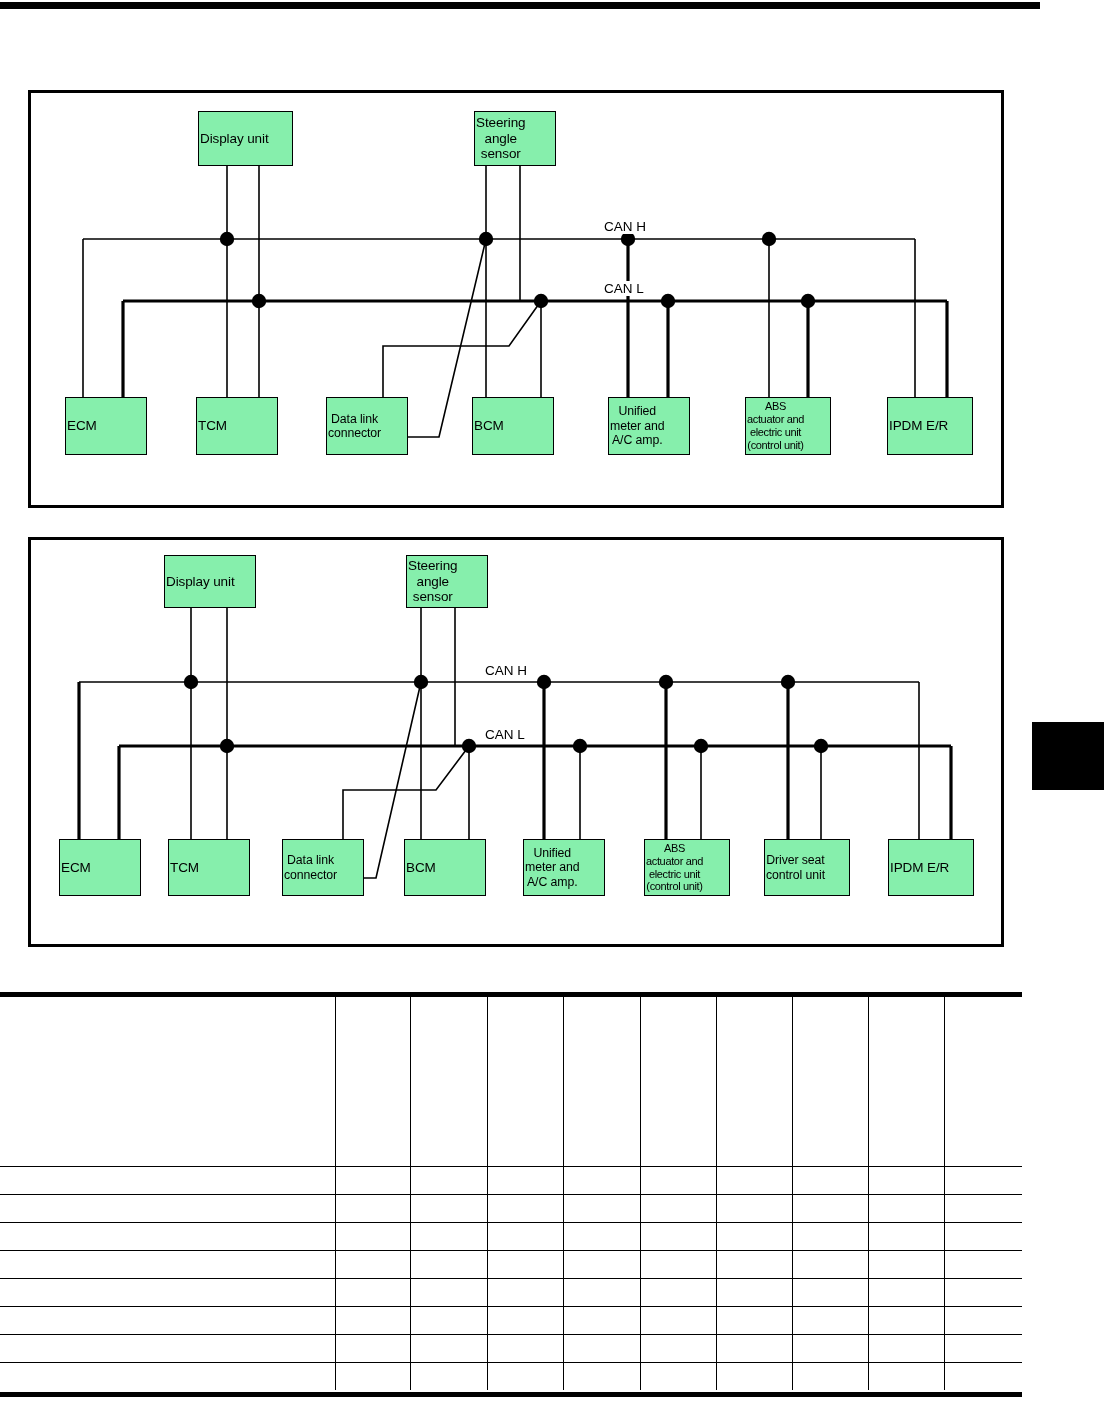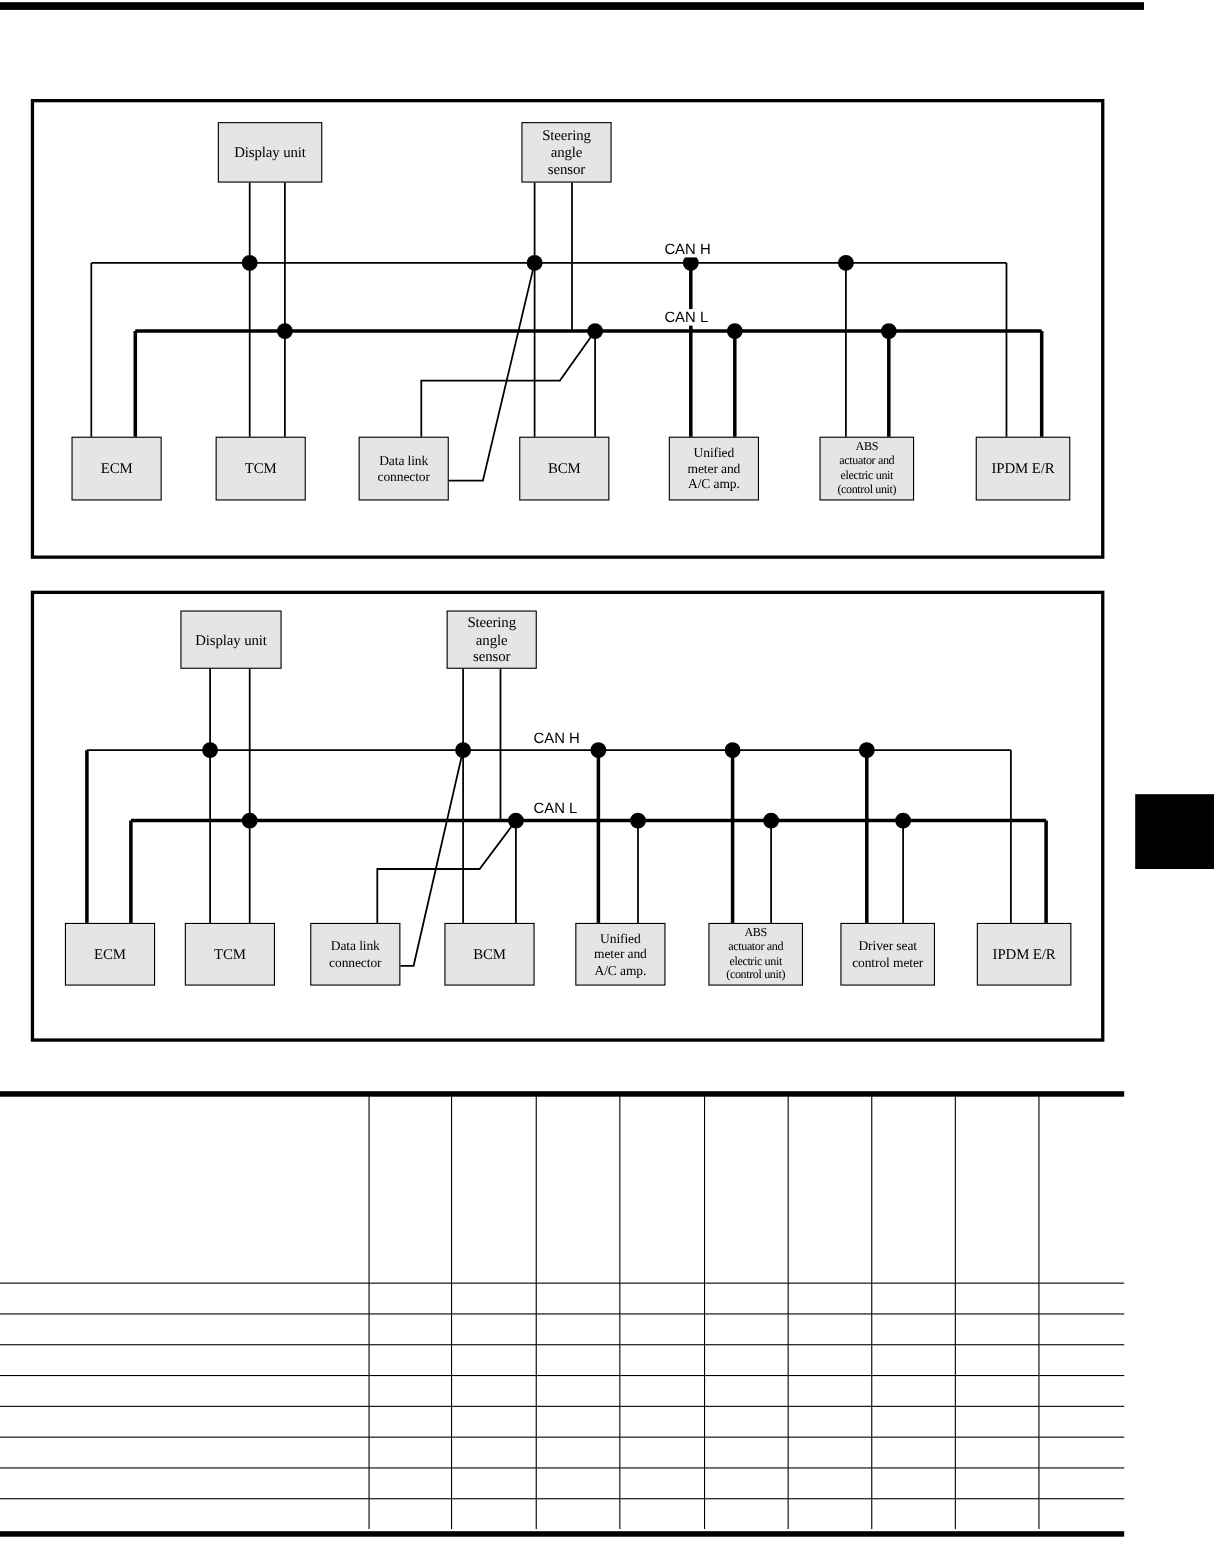--- a/index.html
+++ b/index.html
@@ -51,31 +51,30 @@
     position: absolute;
     left: 0; top: 0;
     width: 100%;
     height: 100%;
   }
 
   
   .node {
     position: absolute;
     border: 1.4px solid #000000;
-    background: #e5e5e5;
+    background: #86efac;
     display: flex;
     align-items: center;
-    justify-content: center;
+    justify-content: flex-start;
     text-align: center;
     line-height: 1.18;
     font-size: 13.5px;
     letter-spacing: -0.1px;
     padding: 2px 1px;
     z-index: 5;
-    font-family: Liberation Serif, serif;
   }
   .node.small  { font-size: 12.3px; }
   .node.tiny   { font-size: 11px; letter-spacing: -0.35px; }
 
   
   .bus-label {
     position: absolute;
     font-size: 13.5px;
     white-space: nowrap;
     z-index: 6;
@@ -314,21 +313,21 @@
 A/C amp.</span>
   </div>
   <div class="node tiny" style="left:613px; top:299px; width:86px; height:57px; white-space:pre-line;">
     <span>ABS
 actuator and
 electric unit
 (control unit)</span>
   </div>
   <div class="node small" style="left:733px; top:299px; width:86px; height:57px; white-space:pre-line;">
     <span>Driver seat
-control meter</span>
+control unit</span>
   </div>
   <div class="node" style="left:857px; top:299px; width:86px; height:57px;">
     <span>IPDM E/R</span>
   </div>
 </div>
 
 <div class="tbl-top-rule"></div>
 <table id="spec-table">
   <colgroup>
     <col style="width:335px">

